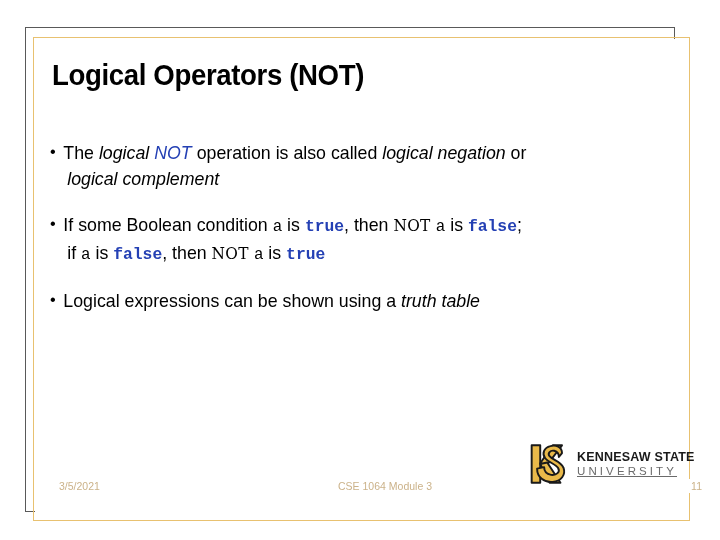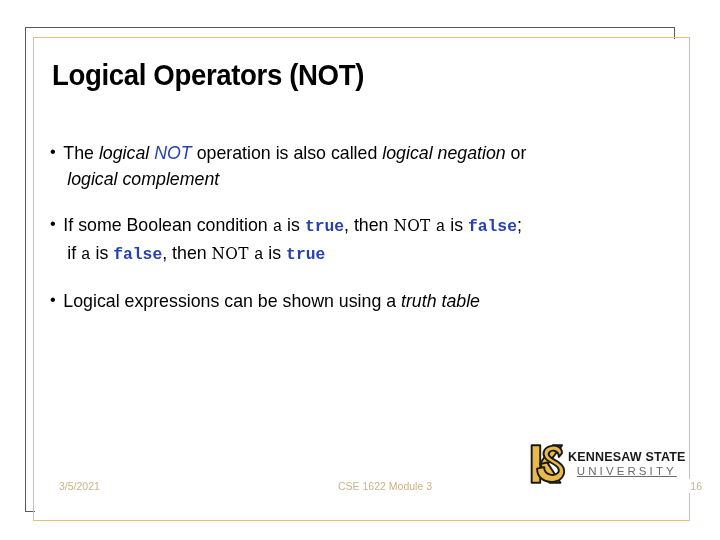--- a/index.html
+++ b/index.html
@@ -114,21 +114,21 @@
     letter-spacing: 0.3px;
   }
 
   
   #ksu-logo {
     position: absolute;
     left: 528px;  top: 441px;
     width: 150px; height: 46px;
     display: flex;
     align-items: center;
-    text-align: center;
+    gap: 9px;
   }
   #ksu-monogram { width: 40px; height: 42px; flex: none; }
   #ksu-wordmark { display: flex; flex-direction: column; justify-content: center; }
   #ksu-name-top {
     font-family: "Liberation Sans", sans-serif;
     font-size: 12.5px;
     font-weight: bold;
     color: #1a1a1a;
     letter-spacing: 0.2px;
     line-height: 14px;
@@ -215,15 +215,15 @@
     <div id="ksu-wordmark">
       <div id="ksu-name-top">KENNESAW STATE</div>
       <div id="ksu-name-bottom">UNIVERSITY</div>
     </div>
   </div>
 
 </div>
 
 <div id="footer">
   <div class="footer-text" id="footer-date">3/5/2021</div>
-  <div class="footer-text" id="footer-course">CSE 1622 Module 3</div>
-  <div class="footer-text" id="footer-page">16</div>
+  <div class="footer-text" id="footer-course">CSE 1064 Module 3</div>
+  <div class="footer-text" id="footer-page">11</div>
 </div>
 
 </body></html>

